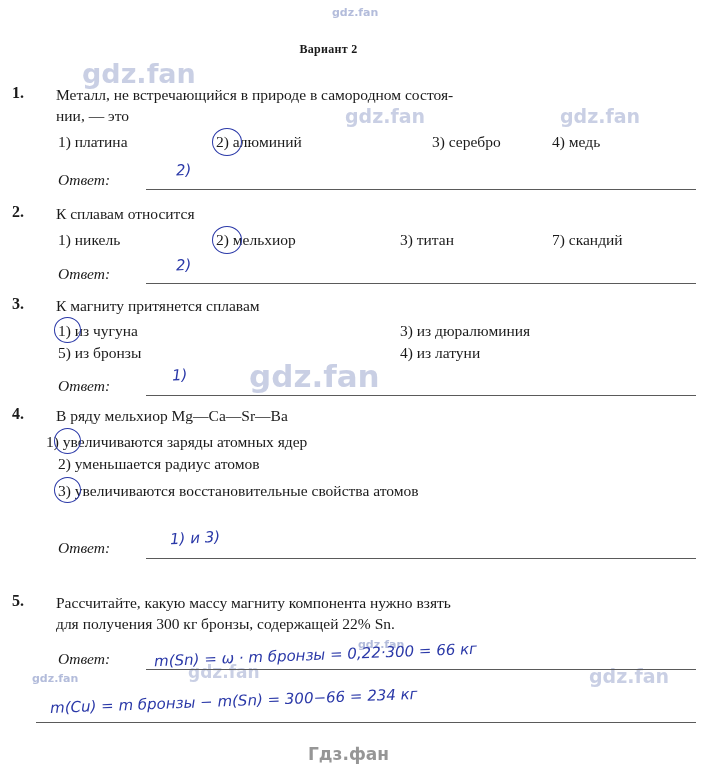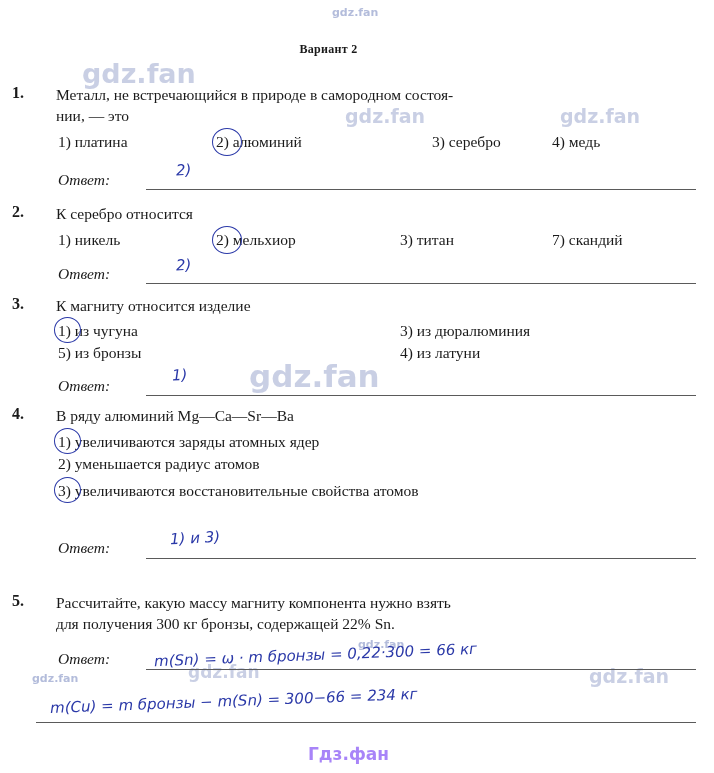--- a/index.html
+++ b/index.html
@@ -24,21 +24,21 @@
   }
   .wm-top   { left:332px; top:6px;  font-size:11px; color:#9aa6cf; }
   .wm-big1  { left:82px;  top:58px;  font-size:27px; color:#b8c0dc; }
   .wm-mid1  { left:345px; top:105px; font-size:19px; color:#b8c0dc; }
   .wm-mid2  { left:560px; top:105px; font-size:19px; color:#b8c0dc; }
   .wm-big2  { left:249px; top:358px; font-size:31px; color:#b8c0dc; }
   .wm-sm1   { left:358px; top:638px; font-size:11px; color:#9aa6cf; }
   .wm-sm2   { left:188px; top:662px; font-size:17px; color:#b8c0dc; }
   .wm-sm3   { left:32px;  top:672px; font-size:11px; color:#9aa6cf; }
   .wm-sm4   { left:589px; top:665px; font-size:19px; color:#b8c0dc; }
-  .wm-bottom{ left:308px; top:744px; font-size:17px; color:#8b5cf6; }
+  .wm-bottom{ left:308px; top:744px; font-size:17px; color:#737373; }
 
   .title {
     position:absolute; left:0; right:0; top:42px;
     text-align:center;
     font-size:12px; font-weight:bold;
     letter-spacing:.3px;
   }
   .qnum {
     position:absolute;
     font-size:16px; font-weight:bold;
@@ -117,44 +117,44 @@
   <div class="opt" style="left:58px;  top:133px;">1) платина</div>
   <div class="opt" style="left:216px; top:133px;">2) алюминий</div>
   <div class="opt" style="left:400px; top:133px;margin-left:32px;">3) серебро</div>
   <div class="opt" style="left:552px; top:133px;">4) медь</div>
   <div class="circle" style="left:212px; top:128px; width:28px; height:26px;"></div>
   <div class="ans-label" style="left:58px; top:171px;">Ответ:</div>
   <div class="ans-line" style="left:146px; top:189px; width:550px;"></div>
   <div class="hw hw-small" style="left:176px; top:161px;">2)</div>
 
   <div class="qnum" style="left:12px; top:203px;">2.</div>
-  <div class="qtext" style="left:56px; top:204px;">К серебро относится</div>
+  <div class="qtext" style="left:56px; top:204px;">К сплавам относится</div>
   <div class="opt" style="left:58px;  top:231px;">1) никель</div>
   <div class="opt" style="left:216px; top:231px;">2) мельхиор</div>
   <div class="opt" style="left:400px; top:231px;">3) титан</div>
   <div class="opt" style="left:552px; top:231px;">7) скандий</div>
   <div class="circle" style="left:212px; top:226px; width:28px; height:26px;"></div>
   <div class="ans-label" style="left:58px; top:265px;">Ответ:</div>
   <div class="ans-line" style="left:146px; top:283px; width:550px;"></div>
   <div class="hw hw-small" style="left:176px; top:256px;">2)</div>
 
   <div class="qnum" style="left:12px; top:295px;">3.</div>
-  <div class="qtext" style="left:56px; top:296px;">К магниту относится изделие</div>
+  <div class="qtext" style="left:56px; top:296px;">К магниту притянется сплавам</div>
   <div class="opt" style="left:58px;  top:322px;">1) из чугуна</div>
   <div class="opt" style="left:58px;  top:344px;">5) из бронзы</div>
   <div class="opt" style="left:400px; top:322px;">3) из дюралюминия</div>
   <div class="opt" style="left:400px; top:344px;">4) из латуни</div>
   <div class="circle" style="left:54px; top:317px; width:25px; height:24px;"></div>
   <div class="ans-label" style="left:58px; top:377px;">Ответ:</div>
   <div class="ans-line" style="left:146px; top:395px; width:550px;"></div>
   <div class="hw hw-small" style="left:172px; top:366px;">1)</div>
 
   <div class="qnum" style="left:12px; top:405px;">4.</div>
-  <div class="qtext" style="left:56px; top:406px;">В ряду алюминий Mg—Ca—Sr—Ba</div>
-  <div class="opt" style="left:58px; top:433px;">1) увеличиваются заряды атомных ядер</div>
+  <div class="qtext" style="left:56px; top:406px;">В ряду мельхиор Mg—Ca—Sr—Ba</div>
+  <div class="opt" style="left:46px; top:433px;">1) увеличиваются заряды атомных ядер</div>
   <div class="opt" style="left:58px; top:455px;">2) уменьшается радиус атомов</div>
   <div class="opt" style="left:58px; top:482px;">3) увеличиваются восстановительные свойства атомов</div>
   <div class="circle" style="left:54px; top:428px; width:25px; height:24px;"></div>
   <div class="circle" style="left:54px; top:477px; width:25px; height:24px;"></div>
   <div class="ans-label" style="left:58px; top:539px;">Ответ:</div>
   <div class="ans-line" style="left:146px; top:558px; width:550px;"></div>
   <div class="hw hw-small" style="left:170px; top:529px;">1)  и  3)</div>
 
   <div class="qnum" style="left:12px; top:592px;">5.</div>
   <div class="qtext" style="left:56px; top:593px; width:645px;">Рассчитайте, какую массу магниту компонента нужно взять</div>

